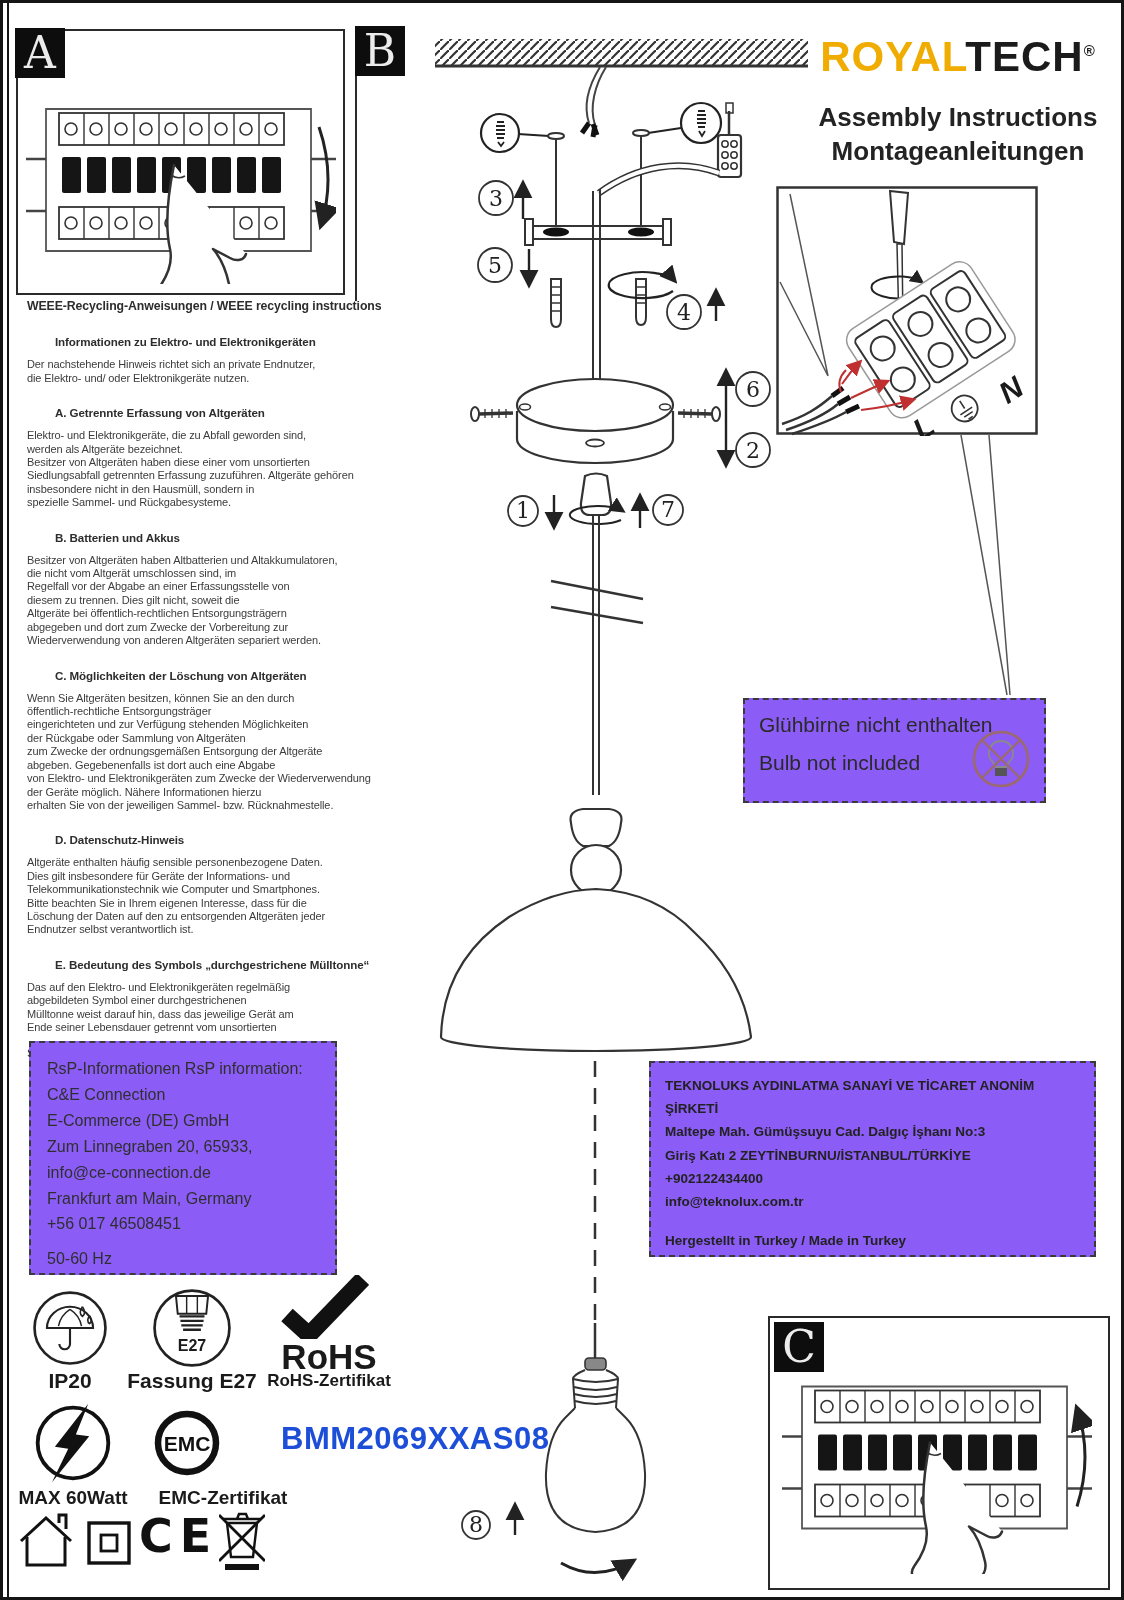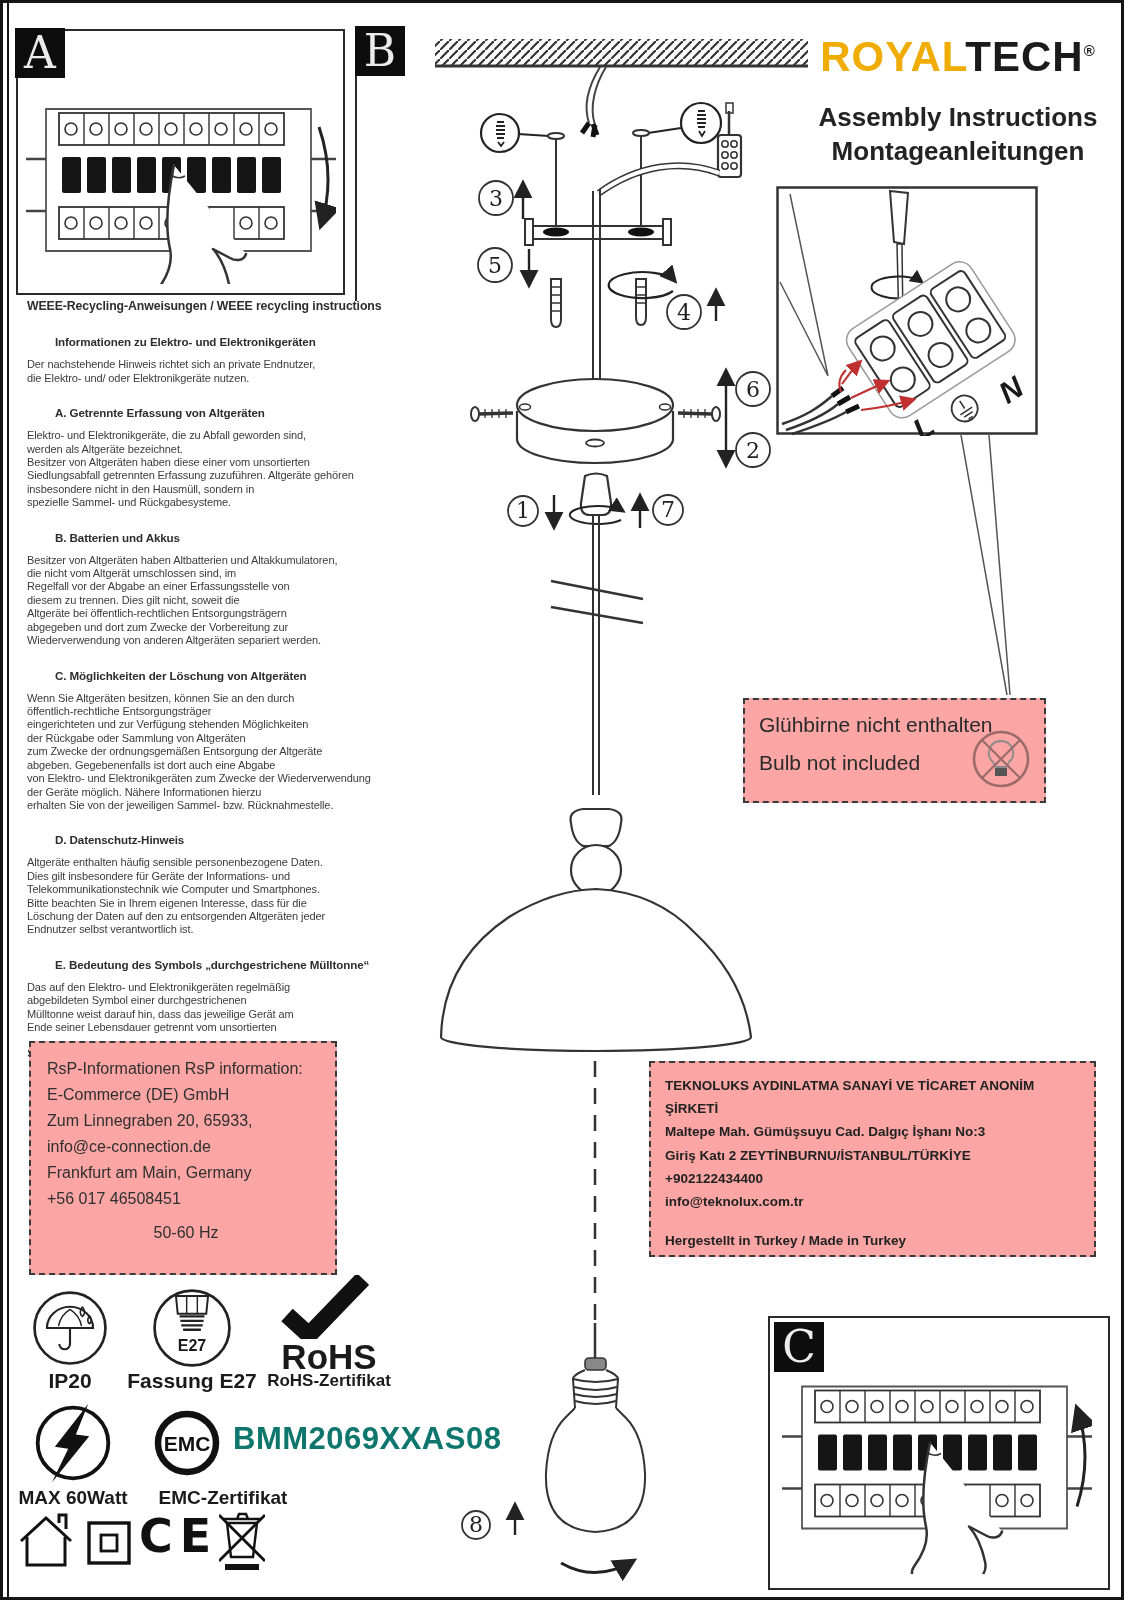--- a/index.html
+++ b/index.html
@@ -3,38 +3,38 @@
 <meta charset="utf-8">
 <style>
   html,body{margin:0;padding:0;background:#9a9a9a;}
   .page{position:relative;width:1124px;height:1600px;background:#fff;border:3px solid #151515;
         box-sizing:border-box;font-family:"Liberation Sans",sans-serif;color:#2e2e2e;overflow:hidden;}
   .page::before{content:"";position:absolute;left:4px;top:0;bottom:0;width:2px;background:#151515;}
   .abs{position:absolute;}
   .tab{position:absolute;width:50px;height:50px;background:#0d0d0d;color:#ececec;
        font-family:"DejaVu Serif",serif;font-size:44px;line-height:50px;text-align:center;}
   .panel{position:absolute;border:2.5px solid #2a2a2a;background:#fff;}
-  .dashbox{position:absolute;border:2.5px dashed #3a3a3a;background:#fca5a5;box-sizing:border-box;}
+  .dashbox{position:absolute;border:2.5px dashed #3a3a3a;background:#8b5cf6;box-sizing:border-box;}
   .logo{font-weight:bold;font-size:42px;letter-spacing:1px;white-space:nowrap;}
   .logo .gold{color:#f0ac00;}
   .logo .dark{color:#1b1b1b;}
   .logo sup{font-size:15px;color:#1b1b1b;}
   .doc-title{font-weight:bold;font-size:26px;line-height:1.3;text-align:center;color:#232323;}
   .weee{width:398px;font-size:11px;line-height:1.22;letter-spacing:-0.1px;color:#3b3b3b;}
   .weee .wt{font-weight:bold;font-size:12.3px;margin:0 0 13px 0;color:#2d2d2d;}
   .weee .wh{font-weight:bold;font-size:11.6px;margin:21px 0 9px 0;color:#2d2d2d;padding-left:28px;}
   .weee .wb{margin:0;white-space:pre-line;}
   .weee .wf{margin:12px 0 0 0;}
   .note-line{font-size:21px;color:#2a2a2a;}
   .rsp{font-size:16px;line-height:1.62;color:#2f2f2f;padding:13px 10px 0 16px;}
-  .rsp .freq{margin-top:9px;text-align:center;}
+  .rsp .freq{margin-top:9px;}
   .manu{font-size:13.5px;font-weight:bold;line-height:1.72;color:#222;padding:11px 12px 0 14px;}
   .manu .made{margin-top:16px;}
   .badge-label{position:absolute;text-align:center;font-weight:bold;color:#1a1a1a;}
-  .model{position:absolute;font-weight:bold;font-size:31px;letter-spacing:0.5px;color:#0f766e;}
+  .model{position:absolute;font-weight:bold;font-size:31px;letter-spacing:0.5px;color:#1d4ed8;margin-left:48px;}
   .ce{position:absolute;font-weight:bold;font-size:46px;letter-spacing:7px;color:#111;
       font-family:"DejaVu Sans",sans-serif;}
   .stepnum{font-family:"DejaVu Serif",serif;font-size:22px;fill:#222;}
   svg{display:block;}
 </style>
 </head>
 <body>
 
 <div class="page">
 
@@ -384,20 +384,21 @@
     <svg class="abs" style="right:12px;top:28px;" width="62" height="62" viewBox="0 0 62 62">
       <circle cx="31" cy="31" r="27" fill="none" stroke="#9b6a6a" stroke-width="2.6"></circle>
       <path d="M31 13 a12 12 0 0 1 8 21 l-3 5 h-10 l-3 -5 a12 12 0 0 1 8 -21 z" fill="none" stroke="#8a8a8a" stroke-width="1.8"></path>
       <rect x="25" y="40" width="12" height="8" fill="#555"></rect>
       <path d="M12 12 L50 50 M50 12 L12 50" stroke="#9b6a6a" stroke-width="2.2"></path>
     </svg>
   </div>
 
   <div class="dashbox rsp" style="left:26px;top:1038px;width:308px;height:234px;">
     <div>RsP-Informationen RsP information:</div>
+    <div>C&amp;E Connection</div>
     <div>E-Commerce (DE) GmbH</div>
     <div>Zum Linnegraben 20, 65933,</div>
     <div>info@ce-connection.de</div>
     <div>Frankfurt am Main, Germany</div>
     <div>+56 017 46508451</div>
     <div class="freq">50-60 Hz</div>
   </div>
 
   <div class="dashbox manu" style="left:646px;top:1058px;width:447px;height:196px;">
     <div>TEKNOLUKS AYDINLATMA SANAYİ VE TİCARET ANONİM ŞİRKETİ</div>

